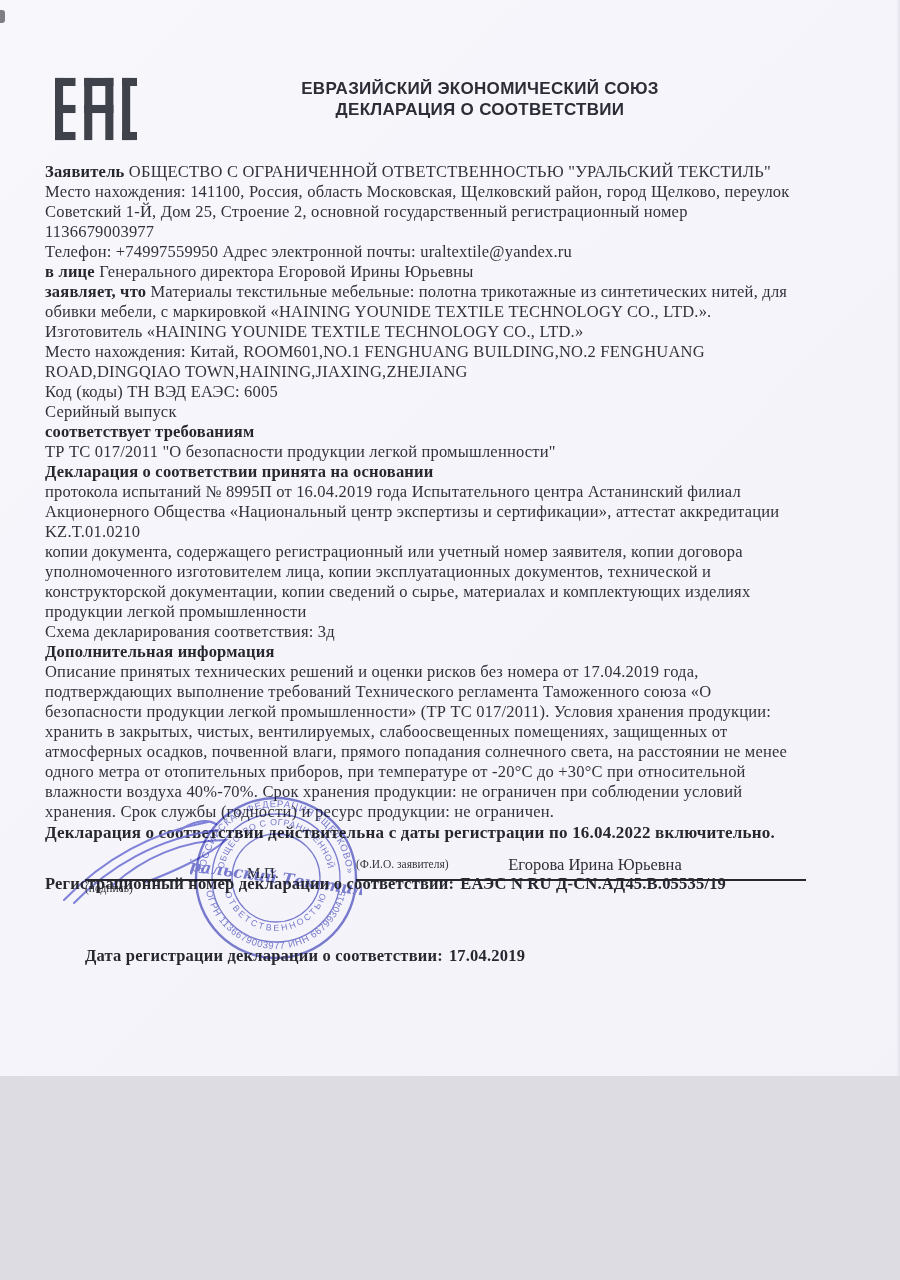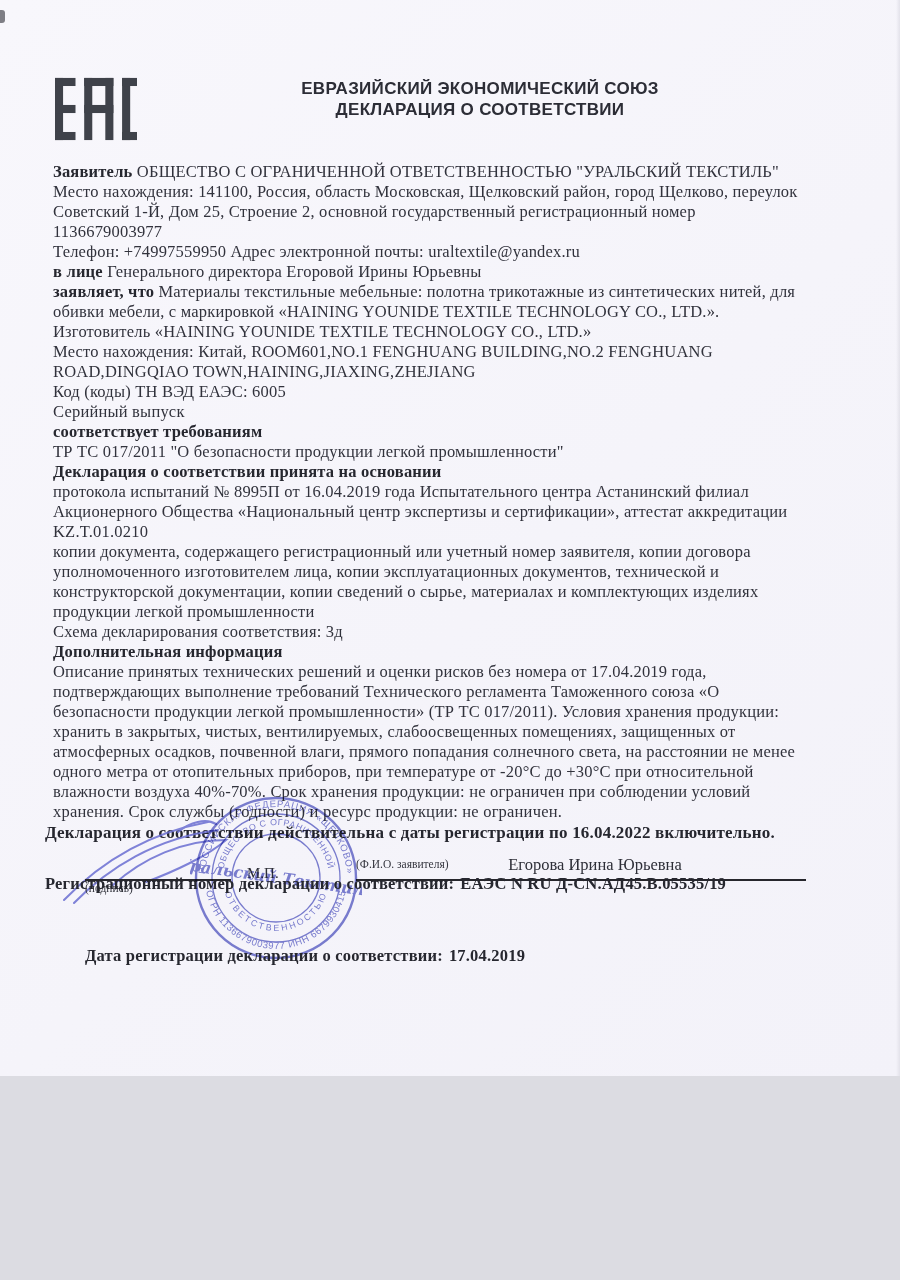--- a/index.html
+++ b/index.html
@@ -13,21 +13,21 @@
     color:#31323c;
   }
   
   .eac-logo{position:absolute;left:55px;top:72px;width:82px;height:74px;}
   .titles{position:absolute;left:160px;top:78px;width:640px;text-align:center;
     font-family:"Liberation Sans", sans-serif;font-weight:bold;font-size:17px;
     line-height:21px;color:#2c2d36;letter-spacing:.3px;}
   
   .body-text{position:absolute;left:45px;top:162px;width:825px;font-size:16.5px;
     line-height:20px;letter-spacing:.2px;}
-  .body-text .line{white-space:nowrap;margin-left:8px;}
+  .body-text .line{white-space:nowrap;}
   .body-text b{color:#26272f;}
   .validity{position:absolute;left:45px;top:823px;width:825px;font-size:17px;
     font-weight:bold;letter-spacing:.2px;color:#26272f;white-space:nowrap;}
   
   .sig-svg{position:absolute;left:58px;top:810px;width:190px;height:95px;}
   .sig-line{position:absolute;left:85px;top:879px;width:146px;border-top:2px solid #26262c;}
   .sig-caption{position:absolute;left:85px;top:882px;width:146px;text-align:left;
     font-size:11.5px;color:#34353e;}
   .mp{position:absolute;left:247px;top:865px;font-size:15px;color:#2e2f38;}
   .fio-line{position:absolute;left:356px;top:879px;width:450px;border-top:2px solid #26262c;}

